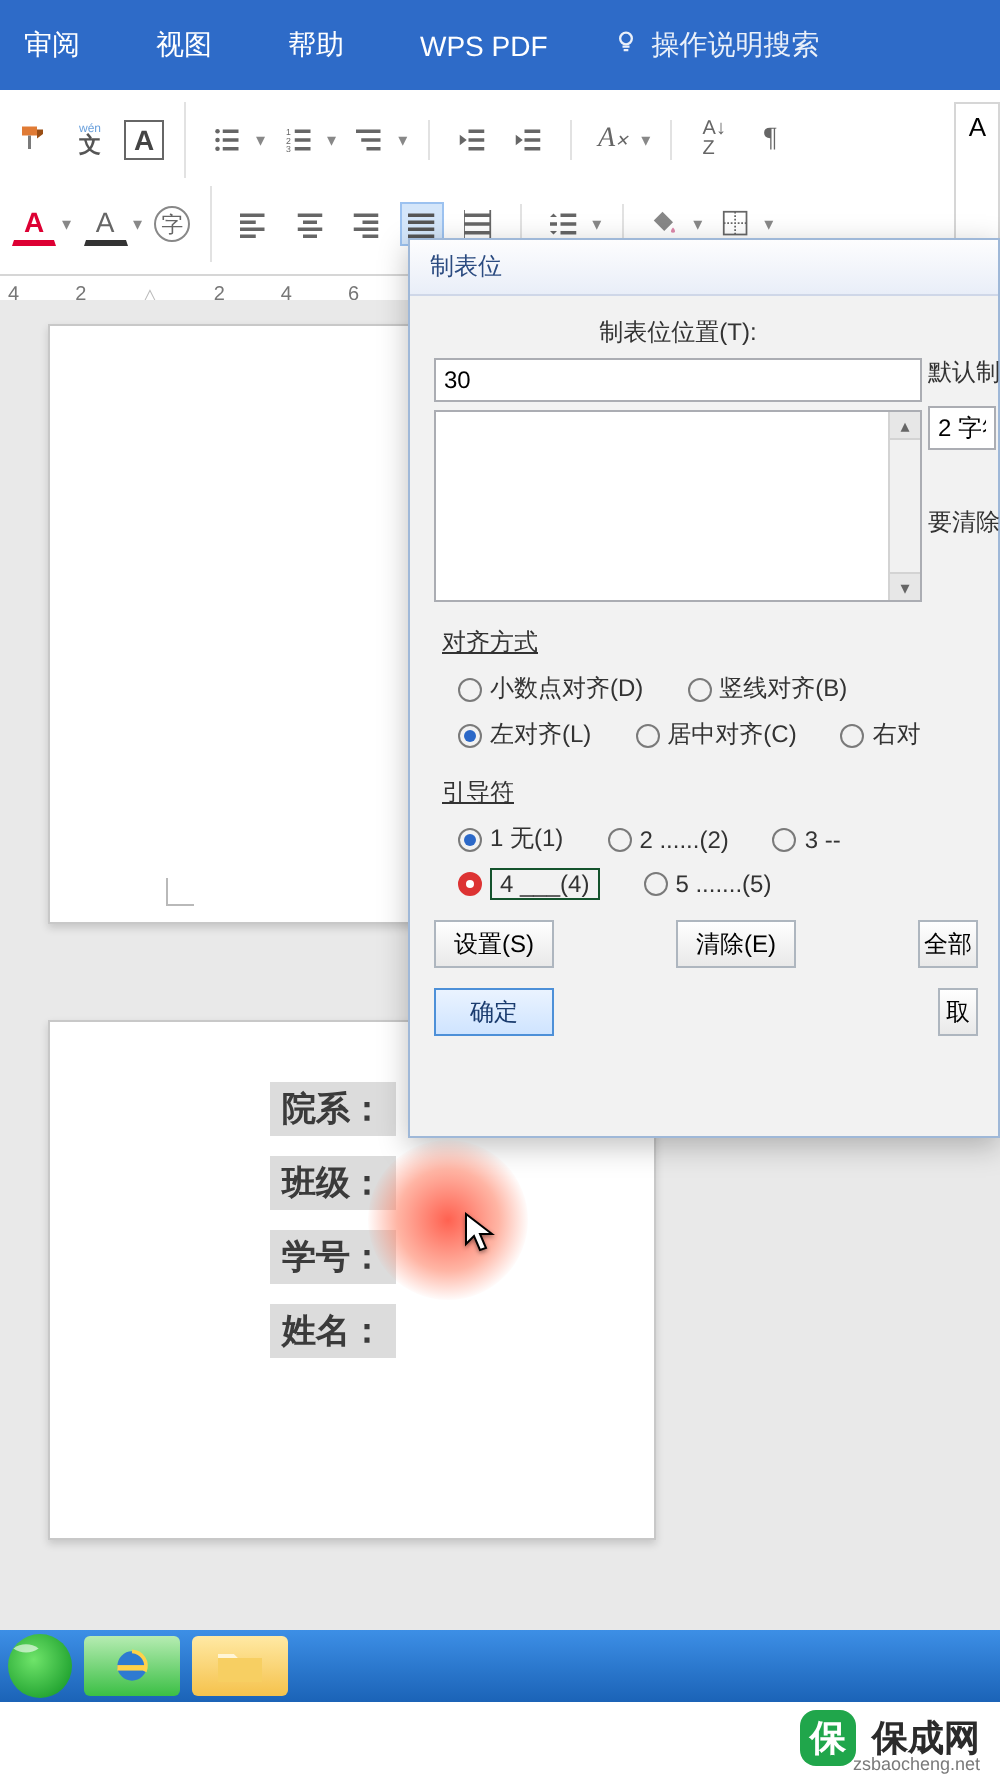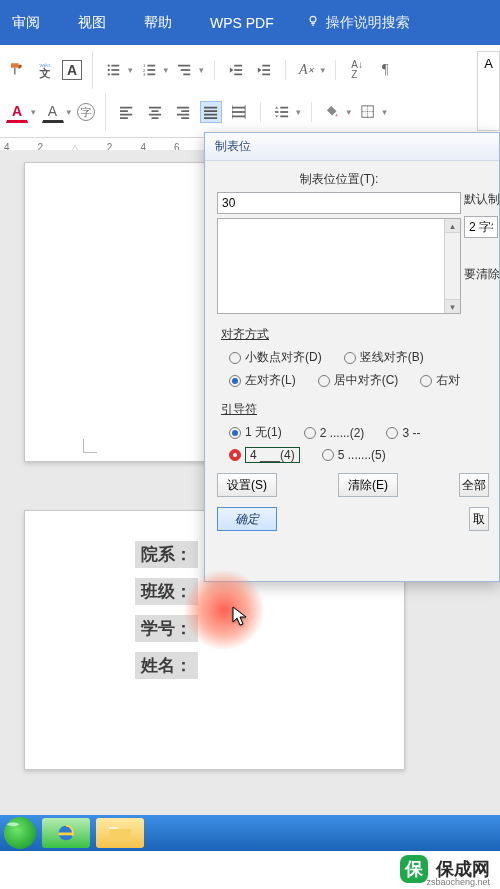--- a/index.html
+++ b/index.html
@@ -21,46 +21,46 @@
   .style-item .caption { font-size: 11px; color: #666; }
   .style-item .name { font-size: 13px; }
   .align-active { background: #d4e6fa; border: 1px solid #9cc2f0; }
 
   .hruler { height: 20px; background: #fff; display: flex; align-items: center; font-size: 10px; color: #777; border-bottom: 1px solid #e4e4e4; padding-left: 4px; gap: 28px; }
 
   .doc-area { position: absolute; left: 0; right: 0; top: 150px; bottom: 64px; background: #e9e9e9; overflow: hidden; }
   .page { background: #fff; border: 1px solid #c8c8c8; box-shadow: 0 2px 4px rgba(0,0,0,.15); }
   .page1 { position: absolute; left: 24px; top: 12px; width: 190px; height: 300px; }
   .page-corner { position: absolute; left: 58px; top: 276px; width: 14px; height: 14px; border-left: 1px solid #b9b9b9; border-bottom: 1px solid #b9b9b9; }
-  .page2 { position: absolute; left: 24px; top: 360px; width: 381px; height: 260px; text-decoration: underline; }
+  .page2 { position: absolute; left: 24px; top: 360px; width: 304px; height: 260px; text-decoration: underline; }
   .form-lines { position: absolute; left: 110px; top: 30px; display: flex; flex-direction: column; gap: 10px; }
   .hl { background: #dcdcdc; padding: 2px 6px; font-size: 17px; font-weight: 600; color: #3b3b3b; display: inline-block; }
 
   
-  .dialog { position: absolute; left: 204px; top: 132px; width: 296px; height: 450px; background: #f2f2f2; border: 1px solid #9fb8d8; box-shadow: 0 4px 14px rgba(0,0,0,.25); }
+  .dialog { position: absolute; left: 204px; top: 119px; width: 296px; height: 450px; background: #f2f2f2; border: 1px solid #9fb8d8; box-shadow: 0 4px 14px rgba(0,0,0,.25); }
   .dlg-title { background: linear-gradient(#fdfdfe,#e9eef8); height: 28px; display: flex; align-items: center; padding: 0 10px; font-size: 12px; color: #2b4b80; border-bottom: 1px solid #cfd7e8; }
   .dlg-body { padding: 10px 10px 8px 12px; font-size: 12px; color: #333; }
   .fld-row { display: flex; gap: 18px; }
   .fld-col { flex: 1; }
   .fld-label { margin-bottom: 4px; text-align: center; }
   .txt { width: 100%; height: 22px; border: 1px solid #abadb3; background: #fff; font-size: 12px; padding: 2px 4px; }
   .listbox { position: relative; width: 244px; height: 96px; border: 1px solid #abadb3; background: #fff; margin-top: 4px; }
   .listbox .sb { position: absolute; right: 0; top: 0; bottom: 0; width: 16px; background: #f1f1f1; border-left: 1px solid #d3d3d3; }
   .listbox .sb .arr { height: 14px; display: flex; align-items: center; justify-content: center; font-size: 9px; color: #666; background: #e7e7e7; border-bottom: 1px solid #d3d3d3; }
   .listbox .sb .arr.bot { position: absolute; bottom: 0; left: 0; right: 0; border-top: 1px solid #d3d3d3; border-bottom: none; }
   .group-title { margin: 12px 4px 6px; text-decoration: underline; }
   .radio-row { display: flex; gap: 22px; margin-bottom: 6px; padding-left: 12px; }
   .radio { display: flex; align-items: center; gap: 4px; }
   .radio .dot { width: 12px; height: 12px; border: 1px solid #7a7a7a; border-radius: 50%; display: flex; align-items: center; justify-content: center; }
   .radio.sel .dot::after { content: ""; width: 6px; height: 6px; background: #2b68c8; border-radius: 50%; }
   .radio.hl-target .dot { border-color: #d33; background: #d33; }
   .radio.hl-target .dot::after { content:""; width:4px; height:4px; background:#fff; border-radius:50%; }
   .radio-lbl-box { border: 1px solid #14532d; padding: 0 4px; }
   .btn { min-width: 60px; height: 24px; border: 1px solid #aeb6bf; background: linear-gradient(#fff,#e9e9e9); font-size: 12px; display: inline-flex; align-items: center; justify-content: center; }
-  .btn.primary { border-color: #4d90d8; background: linear-gradient(#eaf3ff,#cfe4ff); color: #1a3b6e; font-style: italic; }
+  .btn.primary { border-color: #4d90d8; background: linear-gradient(#eaf3ff,#cfe4ff); color: #1a3b6e; }
   .btn-row { display: flex; gap: 10px; justify-content: space-between; margin-top: 10px; }
   .right-clip { position: absolute; right: -1px; top: 58px; font-size: 12px; color: #333; text-align: left; }
   .right-clip div { margin-bottom: 8px; }
 
   .click-halo { position: absolute; left: 184px; top: 570px; width: 80px; height: 80px; border-radius: 50%; background: radial-gradient(circle, rgba(255,70,50,.85) 0%, rgba(255,120,90,.55) 45%, rgba(255,160,140,0) 72%); pointer-events: none; z-index: 50; }
   .cursor-arrow { position: absolute; left: 232px; top: 606px; z-index: 60; pointer-events:none; }
   .cursor-arrow svg { filter: drop-shadow(0 1px 1px rgba(0,0,0,.4)); }
 
   .taskbar { position: absolute; left: 0; right: 0; bottom: 38px; height: 36px; background: linear-gradient(#3d8fe6,#1b63b7); display: flex; align-items: center; padding: 0 4px; gap: 6px; }
   .tb-btn { width: 48px; height: 30px; border-radius: 3px; display: flex; align-items: center; justify-content: center; }

